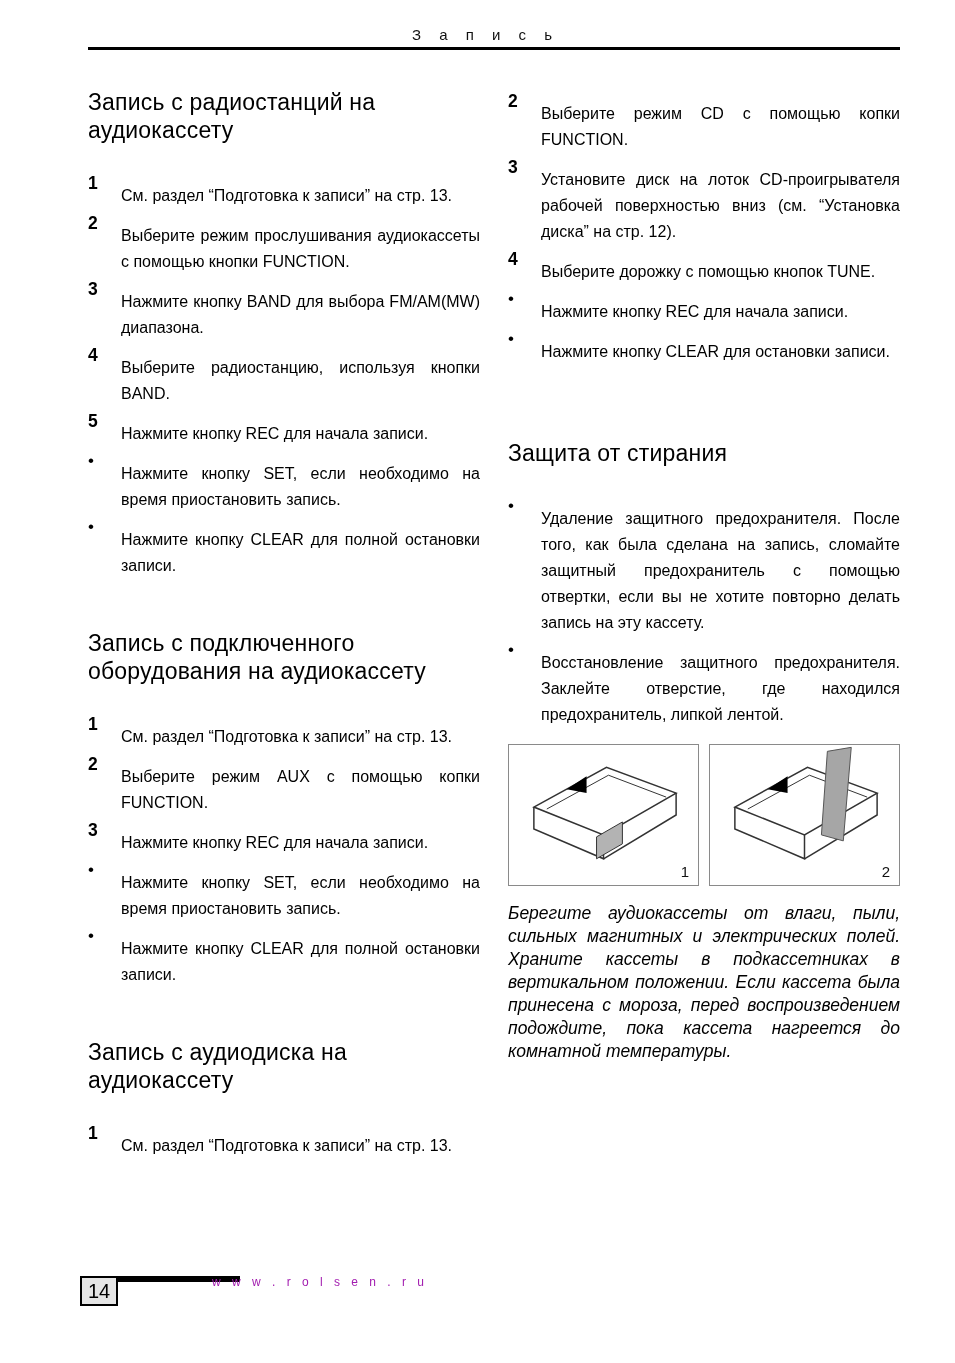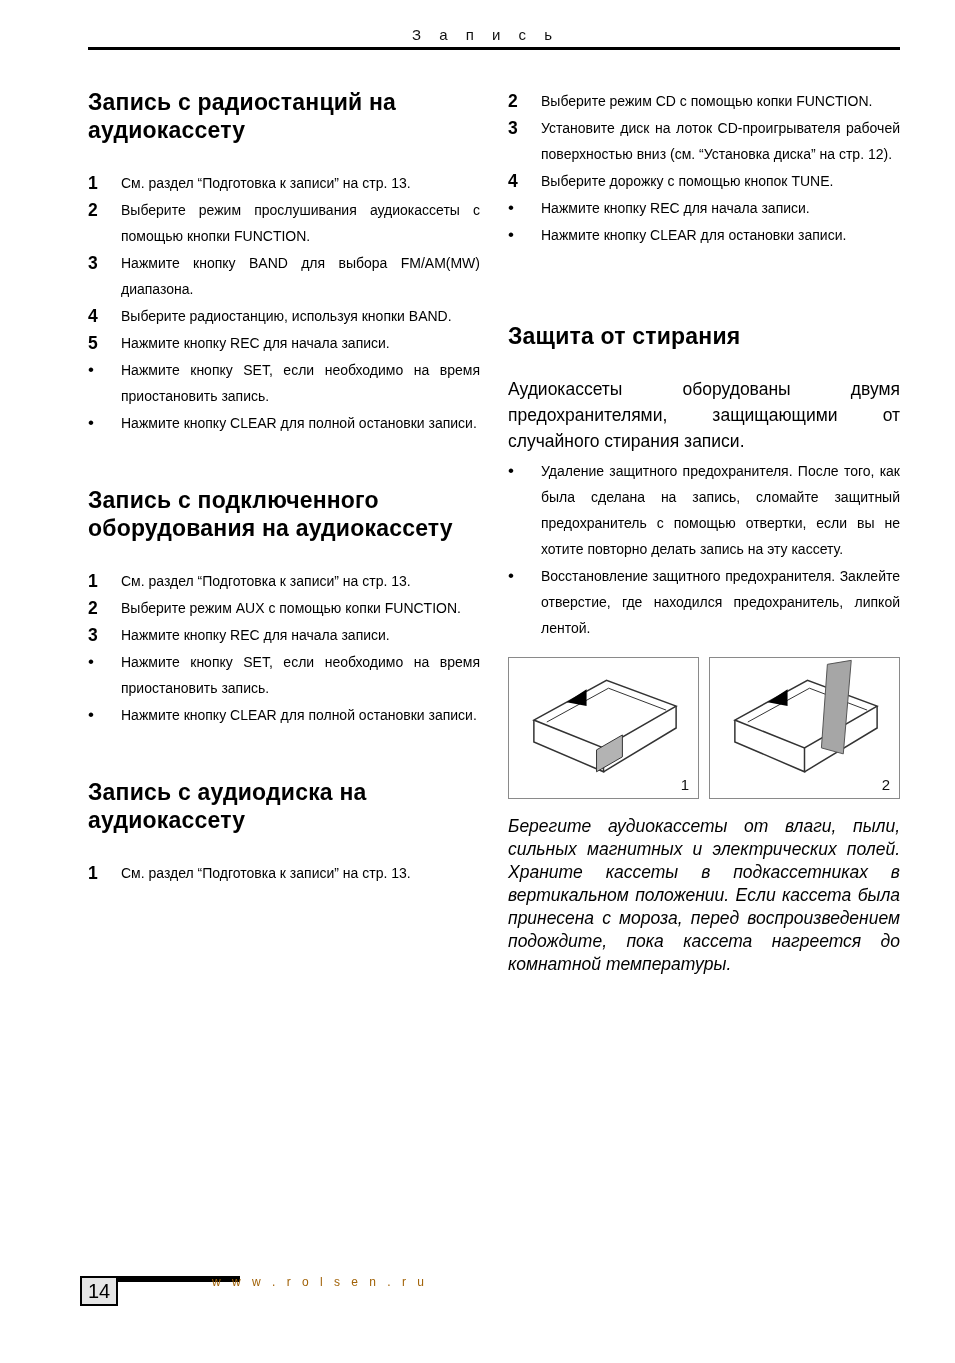--- a/index.html
+++ b/index.html
@@ -15,33 +15,33 @@
   }
   .header-rule {
     position:absolute; top:47px; left:88px; width:812px; height:3px; background:#000;
   }
   .columns {
     position:absolute; top:88px; left:88px; width:812px;
     display:flex; gap:28px;
   }
   .col { width:392px; }
   h2 {
-    font-size:23px; font-weight:bold; line-height:1.22; margin-bottom:26px;
+    font-size:23px; font-weight:normal; line-height:1.22; margin-bottom:26px;
     letter-spacing:0.2px;
   }
   .section { margin-top:0; }
   .section + .section { margin-top:50px; }
   .li { display:flex; margin-bottom:1px; }
   .li .m {
     flex:none; width:33px; font-weight:bold;
     font-size:17.5px; line-height:26px;
   }
   .li.bullet .m { font-weight:normal; font-size:17px; }
   .li .t {
-    flex:1; font-size:14px; line-height:26px; text-align:justify;
+    flex:1; font-size:16px; line-height:26px; text-align:justify;margin-top:13px;
   }
   .para {
     font-size:17.5px; line-height:26px; text-align:justify; margin-bottom:4px;
   }
   .protect-heading { margin-top:74px; }
   .figures { display:flex; gap:10px; margin-top:16px; }
   .figure-box {
     width:191px; height:142px; border:1px solid #8a8a8a;
     position:relative; background:#fff;
   }
@@ -58,21 +58,21 @@
   .footer-bar {
     position:absolute; left:117px; top:1276px; width:123px; height:6px; background:#000;
   }
   .page-number-box {
     position:absolute; left:80px; top:1276px; width:38px; height:30px;
     border:2px solid #000; display:flex; align-items:center; justify-content:center;
     font-size:20px; background:#e5e5e5;
   }
   .website {
     position:absolute; top:1275px; left:140px; width:360px; text-align:center;
-    font-size:12px; letter-spacing:4px; color:#a16207;
+    font-size:12px; letter-spacing:4px; color:#a21caf;
   }
 </style>
 </head>
 <body>
 
 <div class="page">
 
   <div class="header-title">З а п и с ь</div>
   <div class="header-rule"></div>
 
@@ -166,21 +166,20 @@
           <span class="t">Нажмите кнопку REC для начала записи.</span>
         </div>
         <div class="li bullet">
           <span class="m">•</span>
           <span class="t">Нажмите кнопку CLEAR для остановки записи.</span>
         </div>
       </div>
 
       <div>
         <h2 class="protect-heading">Защита от стирания</h2>
-        <p class="para">Аудиокассеты оборудованы двумя предохранителями, защищающими от случайного стирания записи.</p>
         <div class="li bullet">
           <span class="m">•</span>
           <span class="t">Удаление защитного предохранителя. После того, как была сделана на запись, сломайте защитный предохранитель с помощью отвертки, если вы не хотите повторно делать запись на эту кассету.</span>
         </div>
         <div class="li bullet">
           <span class="m">•</span>
           <span class="t">Восстановление защитного предохранителя. Заклейте отверстие, где находился предохранитель, липкой лентой.</span>
         </div>
       </div>
 

